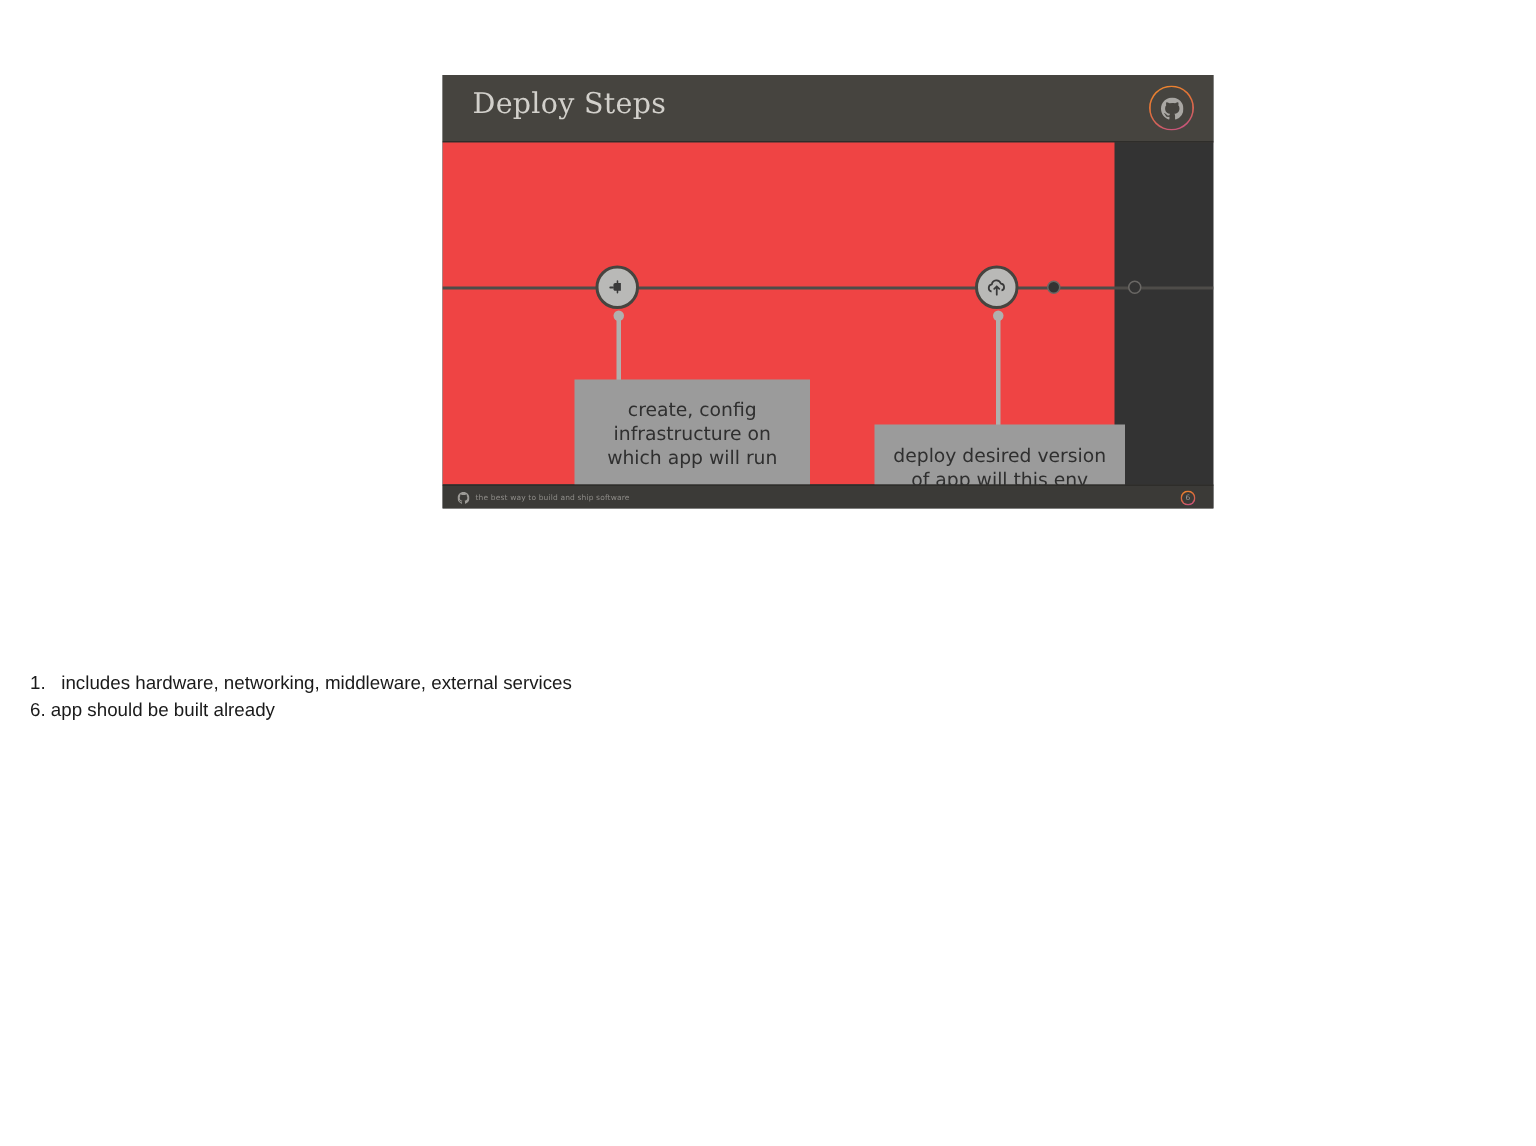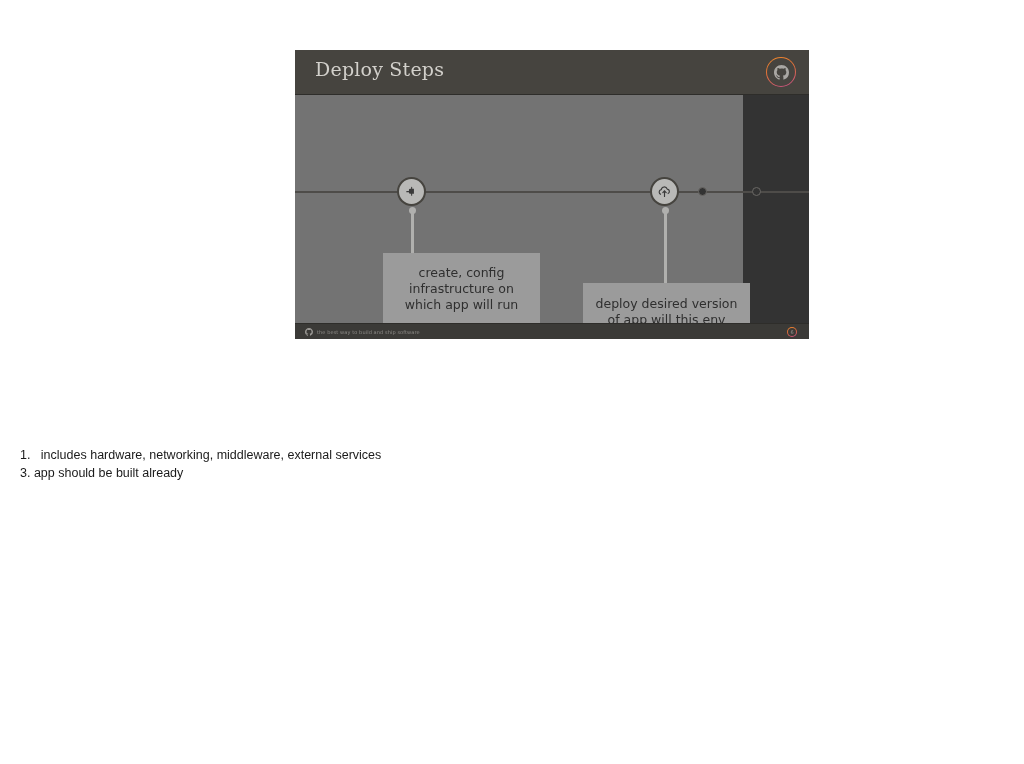--- a/index.html
+++ b/index.html
@@ -72,21 +72,21 @@
   }
   .brand-badge svg { display: block; }
 
   
   .canvas {
     position: absolute;
     left: 0;
     top: 45px;
     width: 448px;
     height: 228px;
-    background: #737373;
+    background: #ef4444;
   }
 
   
   .axis-line {
     position: absolute;
     left: 0;
     top: 96px;
     width: 514px;
     height: 2px;
     background: #4e4c49;
@@ -286,16 +286,16 @@
         </svg>
         <div class="footer-text">the best way to build and ship software</div>
       </div>
       <div class="footer-badge">6</div>
     </div>
 
   </div>
 
   <div id="notes">
     <div class="note-row">1.   includes hardware, networking, middleware, external services</div>
-    <div class="note-row">3. app should be built already</div>
+    <div class="note-row">6. app should be built already</div>
   </div>
 
 </div>
 
 </body></html>

